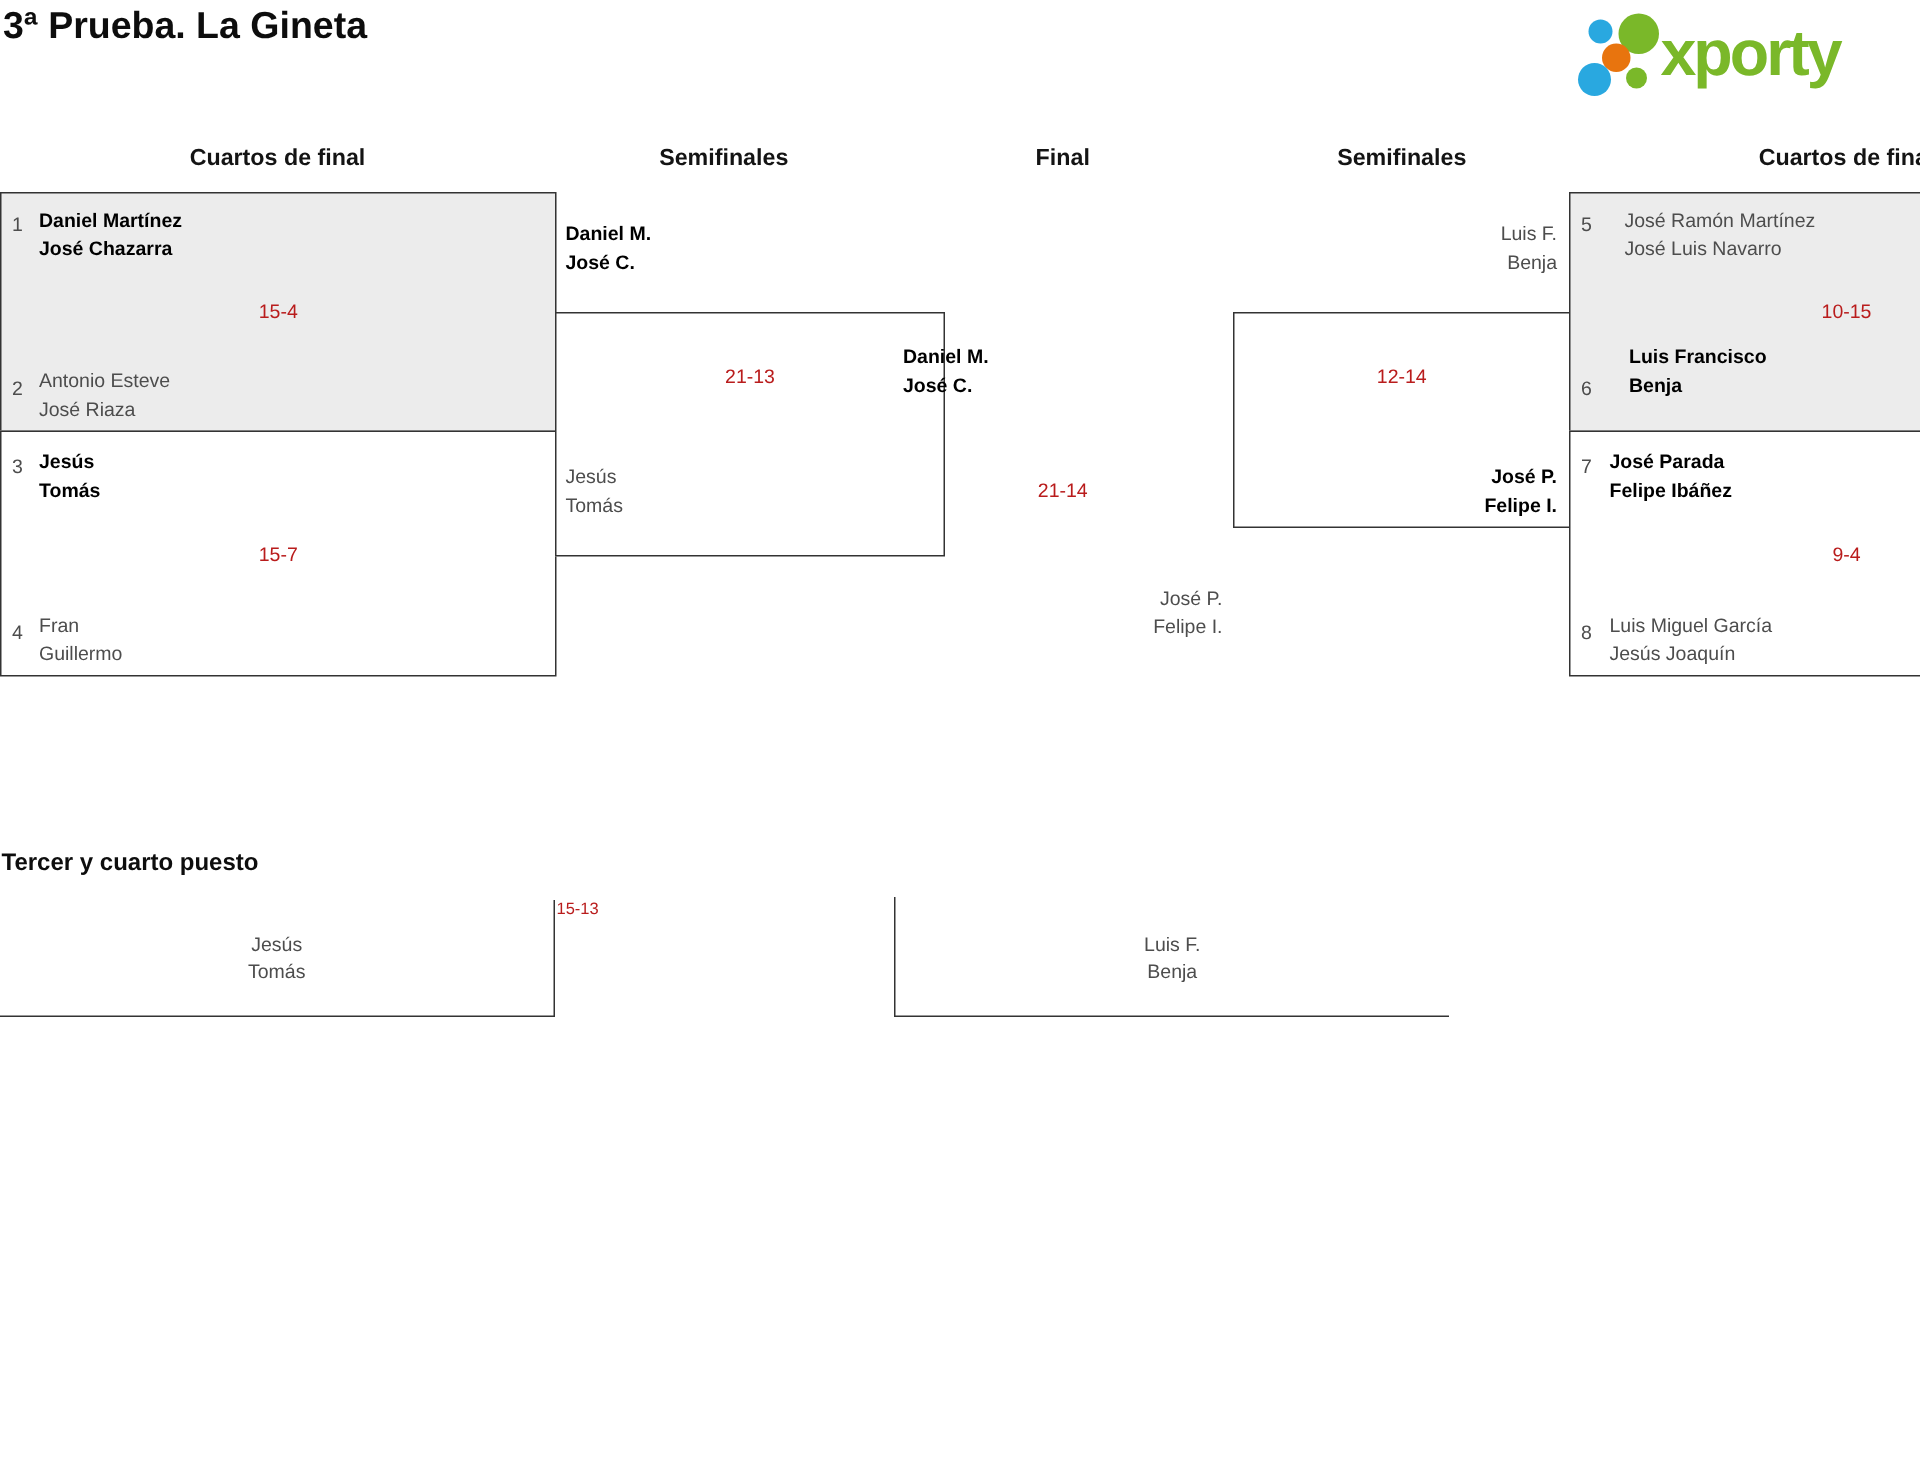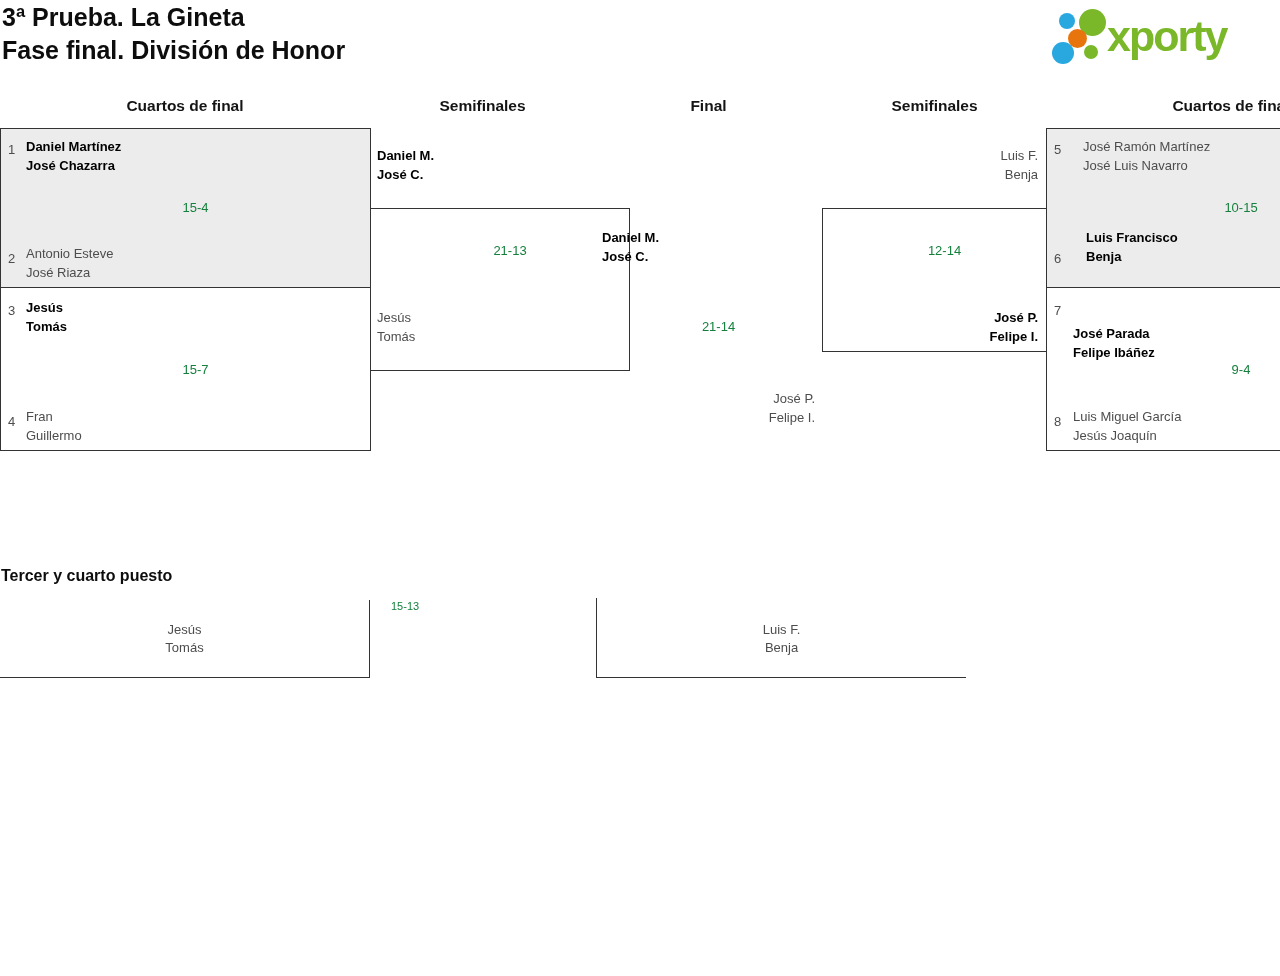--- a/index.html
+++ b/index.html
@@ -12,36 +12,35 @@
   .abs{position:absolute;}
   .title{left:2px;top:1px;font-size:25px;font-weight:bold;line-height:33px;color:#0d0d0d;}
   .hdr{top:96px;font-size:15.5px;font-weight:bold;color:#141414;text-align:center;line-height:20px;}
   .box{border:1.5px solid var(--line);background:#fff;}
   .box.shade{background:var(--box-bg);}
   .halfbox{background:transparent;}
   .seed{font-size:13px;color:var(--muted);line-height:16px;}
   .pair{font-size:13px;line-height:19px;color:var(--muted);}
   .pair.w{font-weight:bold;color:#000;}
   .pair .ln{white-space:nowrap;}
-  .score{font-size:13px;color:#15803d;text-align:center;left:0;right:0;padding-left:20px;}
+  .score{font-size:13px;color:#b91c1c;text-align:center;left:0;right:0;}
   .score.sm{font-size:11px;text-align:left;right:auto;}
   .right{text-align:right;}
   .center{text-align:center;}
   .dot{border-radius:50%;}
   .logoword{font-size:43px;font-weight:bold;letter-spacing:-2px;color:var(--green);line-height:60px;}
   .subhead{font-size:16px;font-weight:bold;color:#0d0d0d;line-height:20px;}
 </style>
 </head>
 <body>
 
 <div class="page">
 
   <div class="abs title">
     <div>3ª Prueba. La Gineta</div>
-    <div>Fase final. División de Honor</div>
   </div>
 
   <div>
     <span class="abs dot" style="left:1059px;top:13px;width:16px;height:16px;background:var(--blue);"></span>
     <span class="abs dot" style="left:1079px;top:9px;width:27px;height:27px;background:var(--green);"></span>
     <span class="abs dot" style="left:1068px;top:29px;width:19px;height:19px;background:var(--orange);"></span>
     <span class="abs dot" style="left:1052px;top:42px;width:22px;height:22px;background:var(--blue);"></span>
     <span class="abs dot" style="left:1084px;top:45px;width:14px;height:14px;background:var(--green);"></span>
     <span class="abs logoword" style="left:1107px;top:6px;">xporty</span>
   </div>
@@ -123,21 +122,21 @@
     <div class="abs score" style="top:71px;">10-15</div>
     <div class="abs seed" style="left:7px;top:122px;">6</div>
     <div class="abs pair w" style="left:26px;top:99px;margin-left:13px;">
       <div class="ln">Luis Francisco</div>
       <div class="ln">Benja</div>
     </div>
   </div>
 
   <div class="abs box" style="left:1046px;top:287px;width:370px;height:164px;">
     <div class="abs seed" style="left:7px;top:15px;">7</div>
-    <div class="abs pair w" style="left:26px;top:10px;margin-top:26px;">
+    <div class="abs pair w" style="left:26px;top:10px;">
       <div class="ln">José Parada</div>
       <div class="ln">Felipe Ibáñez</div>
     </div>
     <div class="abs score" style="top:74px;">9-4</div>
     <div class="abs seed" style="left:7px;top:126px;">8</div>
     <div class="abs pair" style="left:26px;top:119px;">
       <div class="ln">Luis Miguel García</div>
       <div class="ln">Jesús Joaquín</div>
     </div>
   </div>

